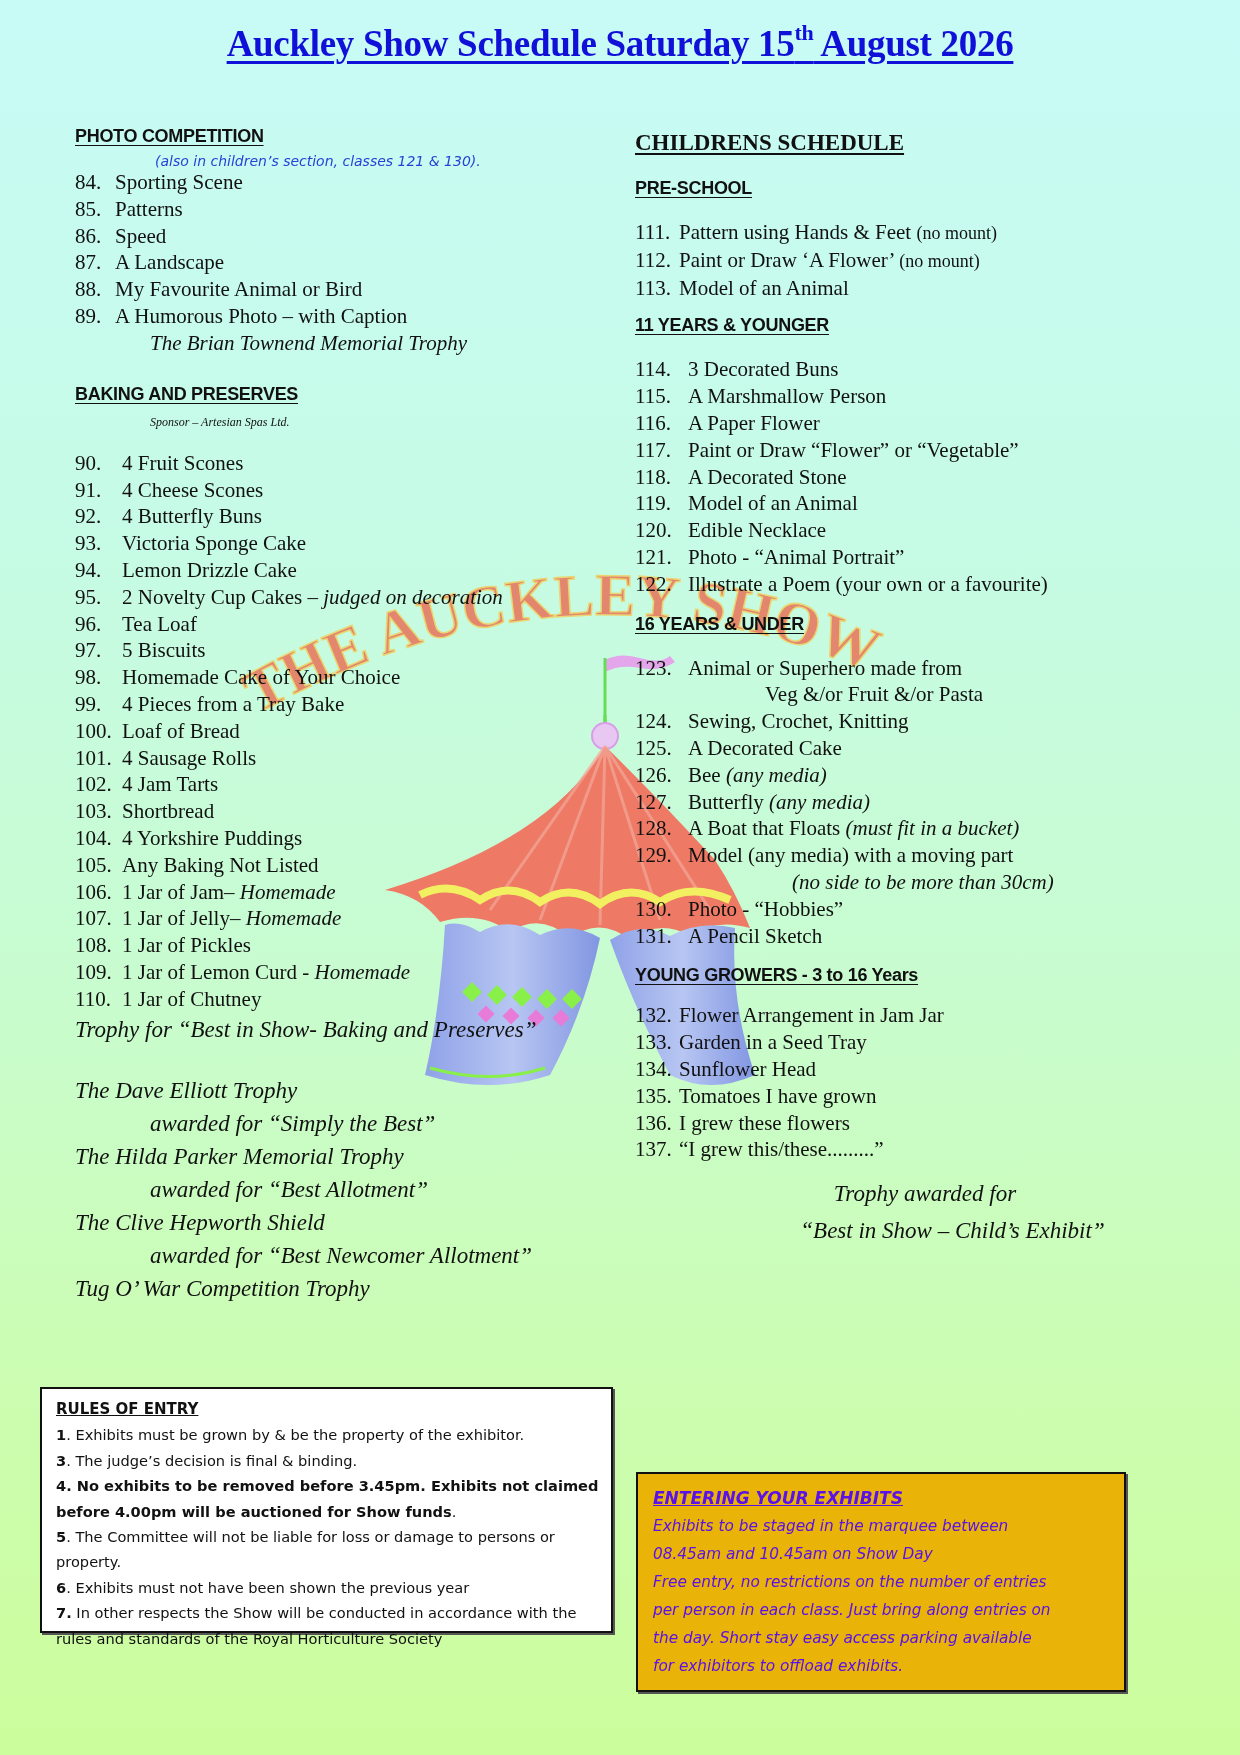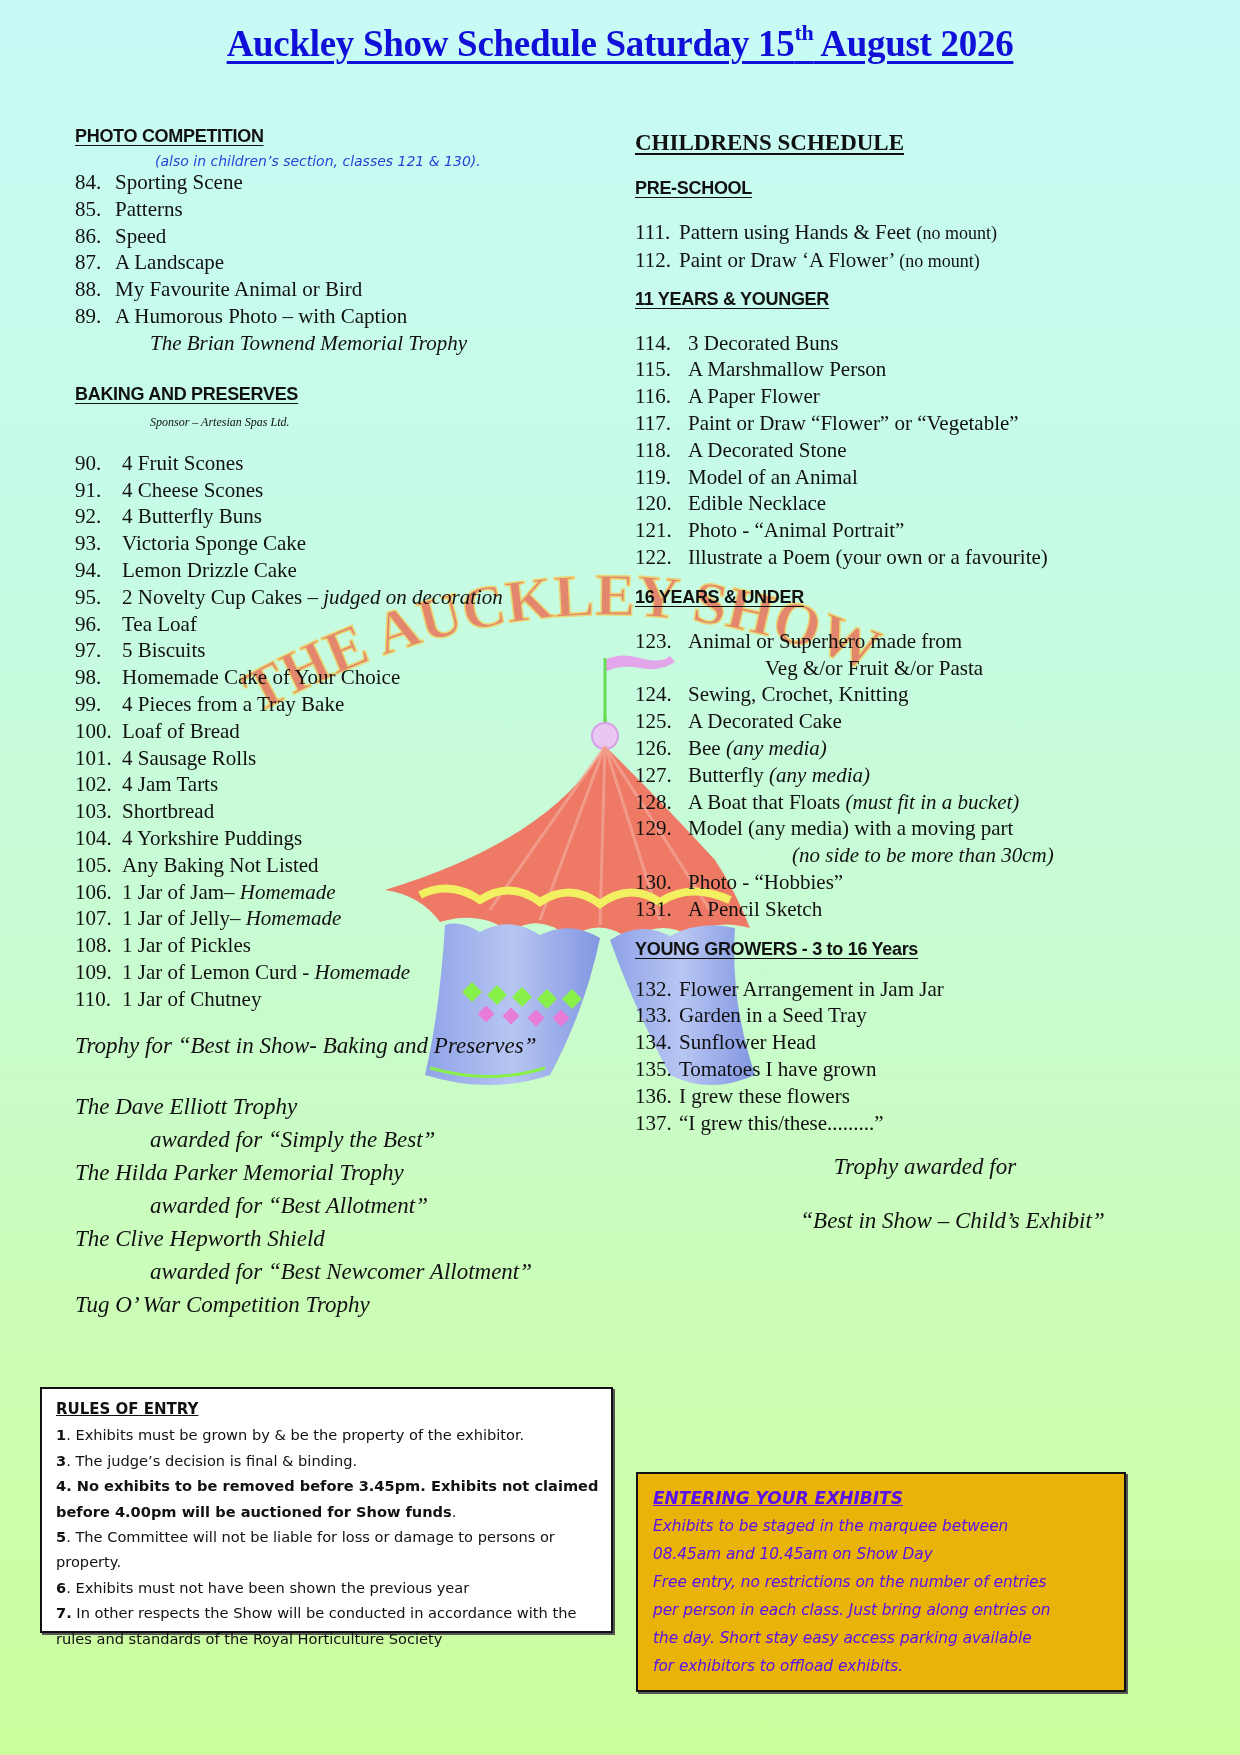--- a/index.html
+++ b/index.html
@@ -145,21 +145,21 @@
         <div class="item"><span class="num w3">102.</span><span>4 Jam Tarts</span></div>
         <div class="item"><span class="num w3">103.</span><span>Shortbread</span></div>
         <div class="item"><span class="num w3">104.</span><span>4 Yorkshire Puddings</span></div>
         <div class="item"><span class="num w3">105.</span><span>Any Baking Not Listed</span></div>
         <div class="item"><span class="num w3">106.</span><span>1 Jar of Jam– </span><em>Homemade</em></div>
         <div class="item"><span class="num w3">107.</span><span>1 Jar of Jelly– </span><em>Homemade</em></div>
         <div class="item"><span class="num w3">108.</span><span>1 Jar of Pickles</span></div>
         <div class="item"><span class="num w3">109.</span><span>1 Jar of Lemon Curd - </span><em>Homemade</em></div>
         <div class="item"><span class="num w3">110.</span><span>1 Jar of Chutney</span></div>
       </div>
-    <div class="script" style="margin-top:16px;">Trophy for “Best in Show- Baking and Preserves”</div>
+    <div class="script" style="margin-top:0;">Trophy for “Best in Show- Baking and Preserves”</div>
   </div>
 
   <div id="trophies" style="margin-top:28px;">
       <div class="script">The Dave Elliott Trophy</div>
       <div class="script indent1">awarded for “Simply the Best”</div>
       <div class="script">The Hilda Parker Memorial Trophy</div>
       <div class="script indent1">awarded for “Best Allotment”</div>
       <div class="script">The Clive Hepworth Shield</div>
       <div class="script indent1">awarded for  “Best Newcomer Allotment”</div>
       <div class="script">Tug O’ War Competition Trophy</div>
@@ -167,20 +167,21 @@
 </div>
 
 <div class="col col-right">
   <div class="big-head">CHILDRENS SCHEDULE</div>
 
   <div style="margin-top:22px;">
     <div class="sec-head">PRE-SCHOOL</div>
     <div id="pre-list" style="margin-top:20px;">
         <div class="item"><span class="num w5">111.</span><span>Pattern using Hands &amp; Feet </span><span class="small">(no mount)</span></div>
         <div class="item"><span class="num w5">112.</span><span>Paint or Draw ‘A Flower’ </span><span class="small">(no mount)</span></div>
+        <div class="item"><span class="num w5">113.</span><span>Model of an Animal</span></div>
       </div>
   </div>
 
   <div style="margin-top:14px;">
     <div class="sec-head">11 YEARS &amp; YOUNGER</div>
     <div id="eleven-list" style="margin-top:20px;">
         <div class="item"><span class="num w4">114.</span><span>3 Decorated Buns</span></div>
         <div class="item"><span class="num w4">115.</span><span>A Marshmallow Person</span></div>
         <div class="item"><span class="num w4">116.</span><span>A Paper Flower</span></div>
         <div class="item"><span class="num w4">117.</span><span>Paint or Draw “Flower” or “Vegetable”</span></div>
@@ -216,21 +217,21 @@
         <div class="item"><span class="num w5">133.</span><span>Garden in a Seed Tray</span></div>
         <div class="item"><span class="num w5">134.</span><span>Sunflower Head</span></div>
         <div class="item"><span class="num w5">135.</span><span>Tomatoes I have grown</span></div>
         <div class="item"><span class="num w5">136.</span><span>I grew these flowers</span></div>
         <div class="item"><span class="num w5">137.</span><span>“I grew this/these.........”</span></div>
       </div>
   </div>
 
   <div style="margin-top:14px;text-align:center;">
     <div class="script">Trophy awarded for</div>
-    <div class="script" style="padding-left:55px;margin-top:21px;">“Best in Show – Child’s Exhibit”</div>
+    <div class="script" style="padding-left:55px;margin-top:4px;">“Best in Show – Child’s Exhibit”</div>
   </div>
 </div>
 
 <div class="rules-box">
   <div class="rhead">RULES OF ENTRY</div>
   <div id="rules-list">
       <div><b>1</b><span>. Exhibits must be grown by &amp; be the property of the exhibitor.</span></div>
       <div><b>3</b><span>. The judge’s decision is final &amp; binding.</span></div>
       <div><b>4.</b><b> No exhibits to be removed before 3.45pm. Exhibits not claimed before 4.00pm will be auctioned for Show funds</b><span>.</span></div>
       <div><b>5</b><span>. The Committee will not be liable for loss or damage to persons or property.</span></div>

